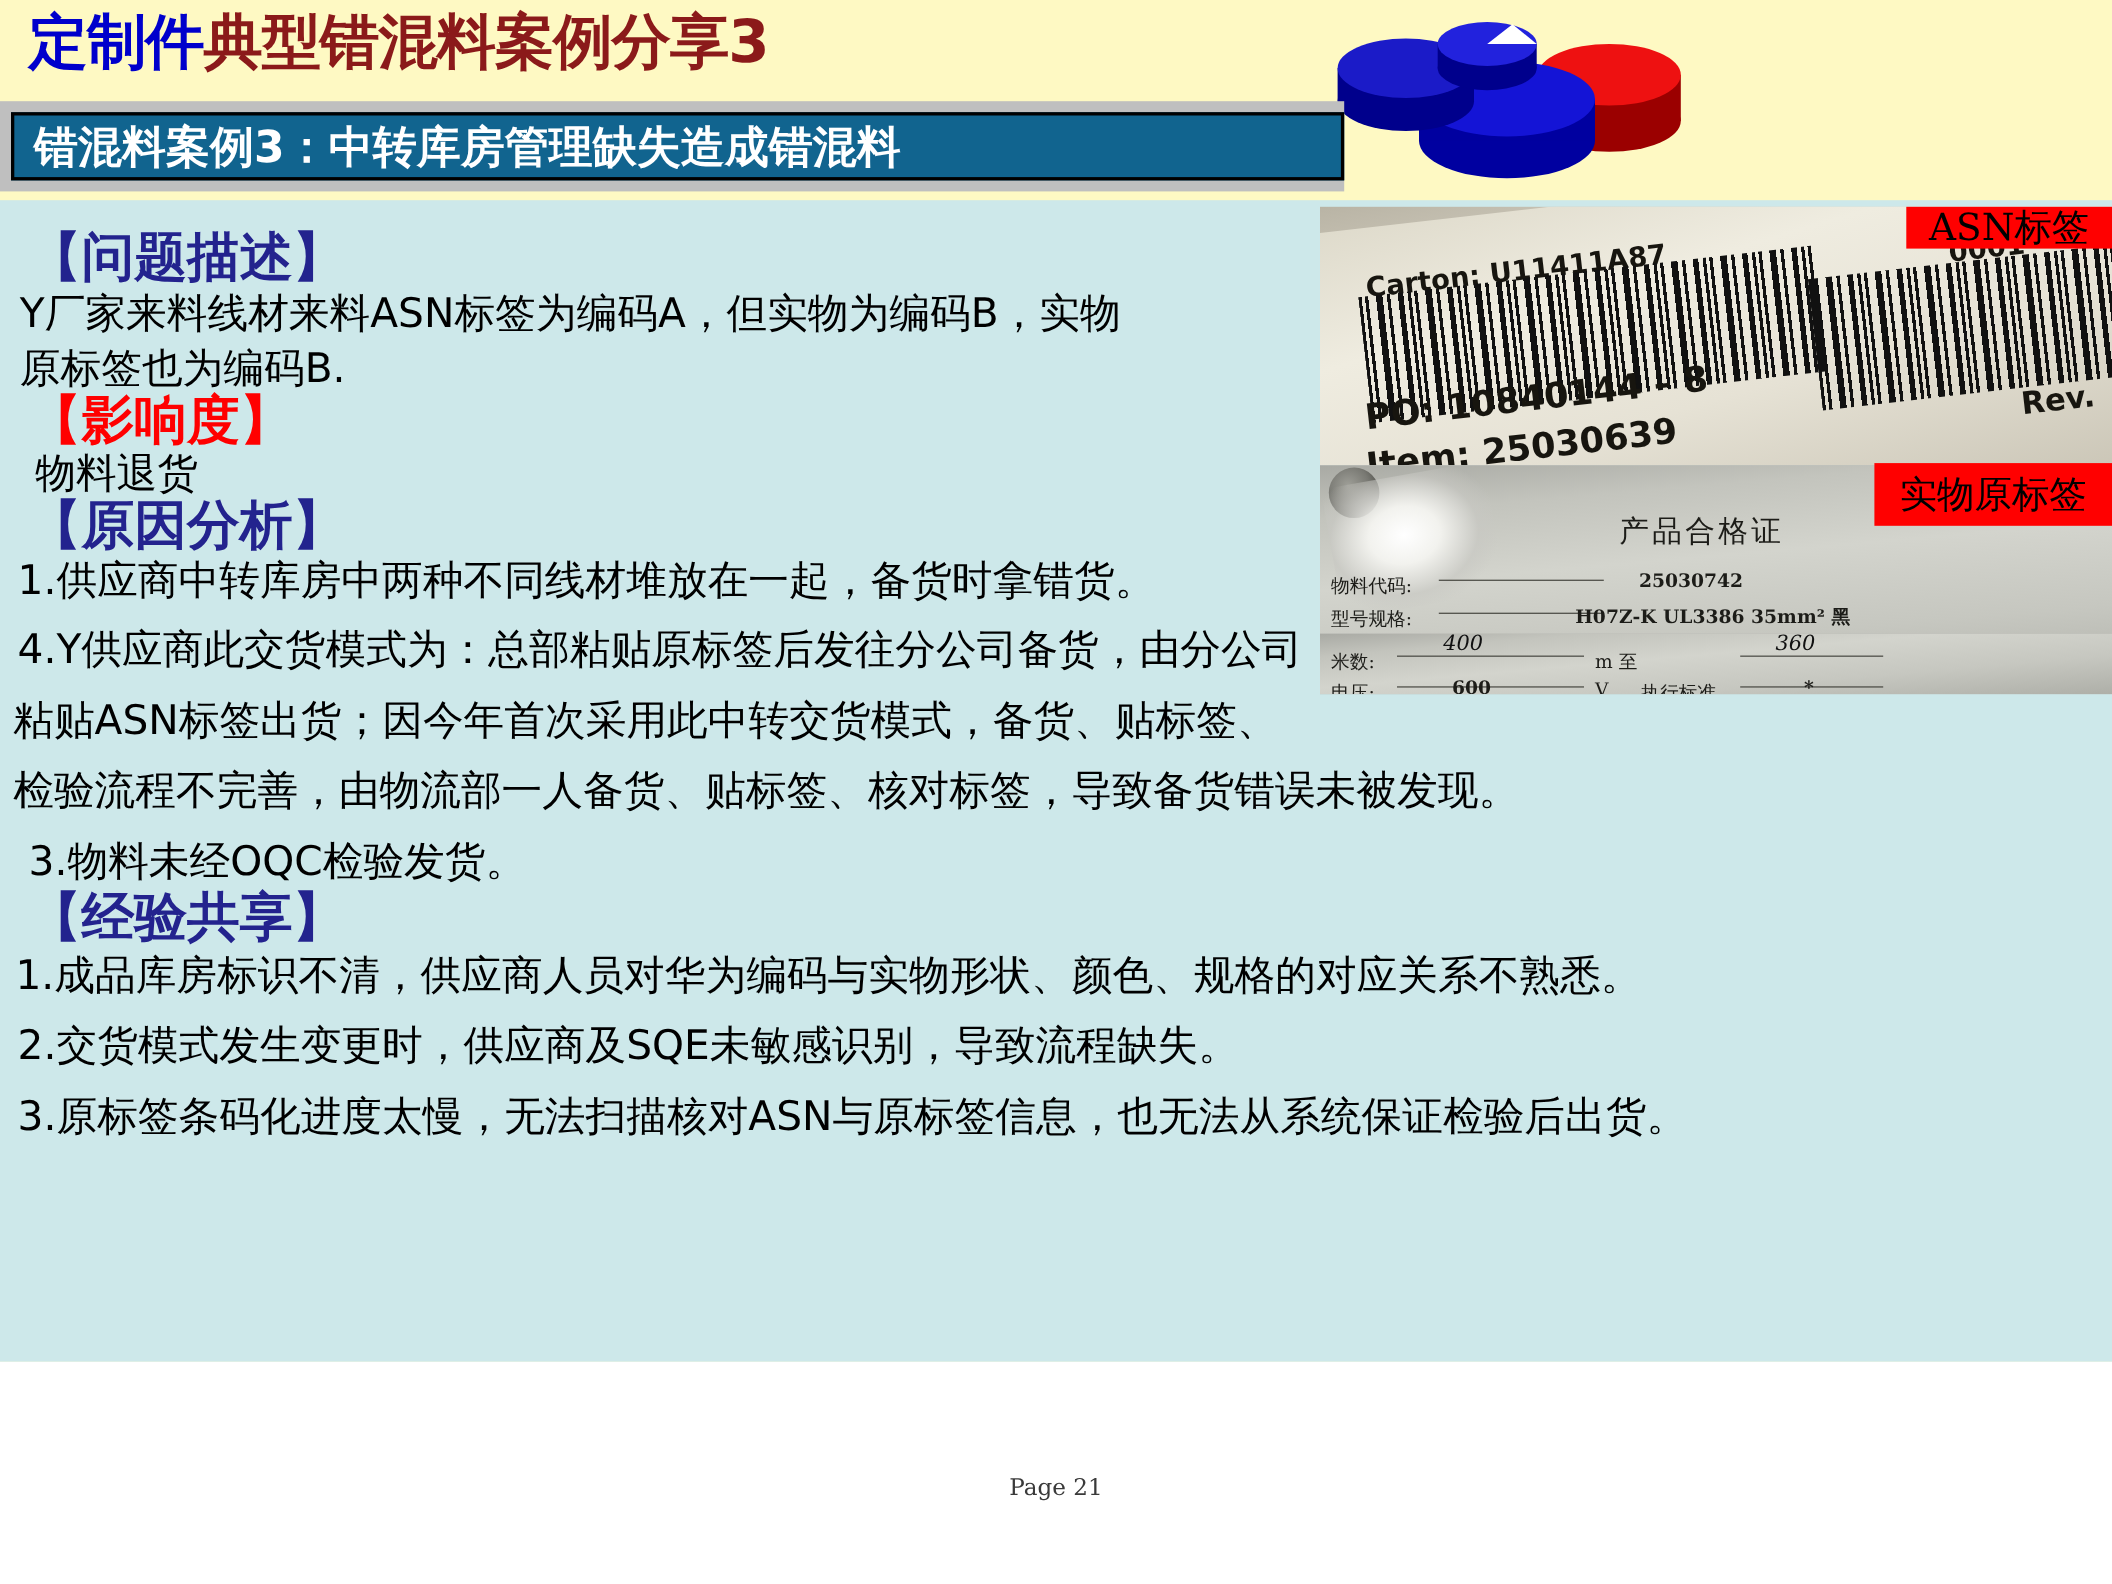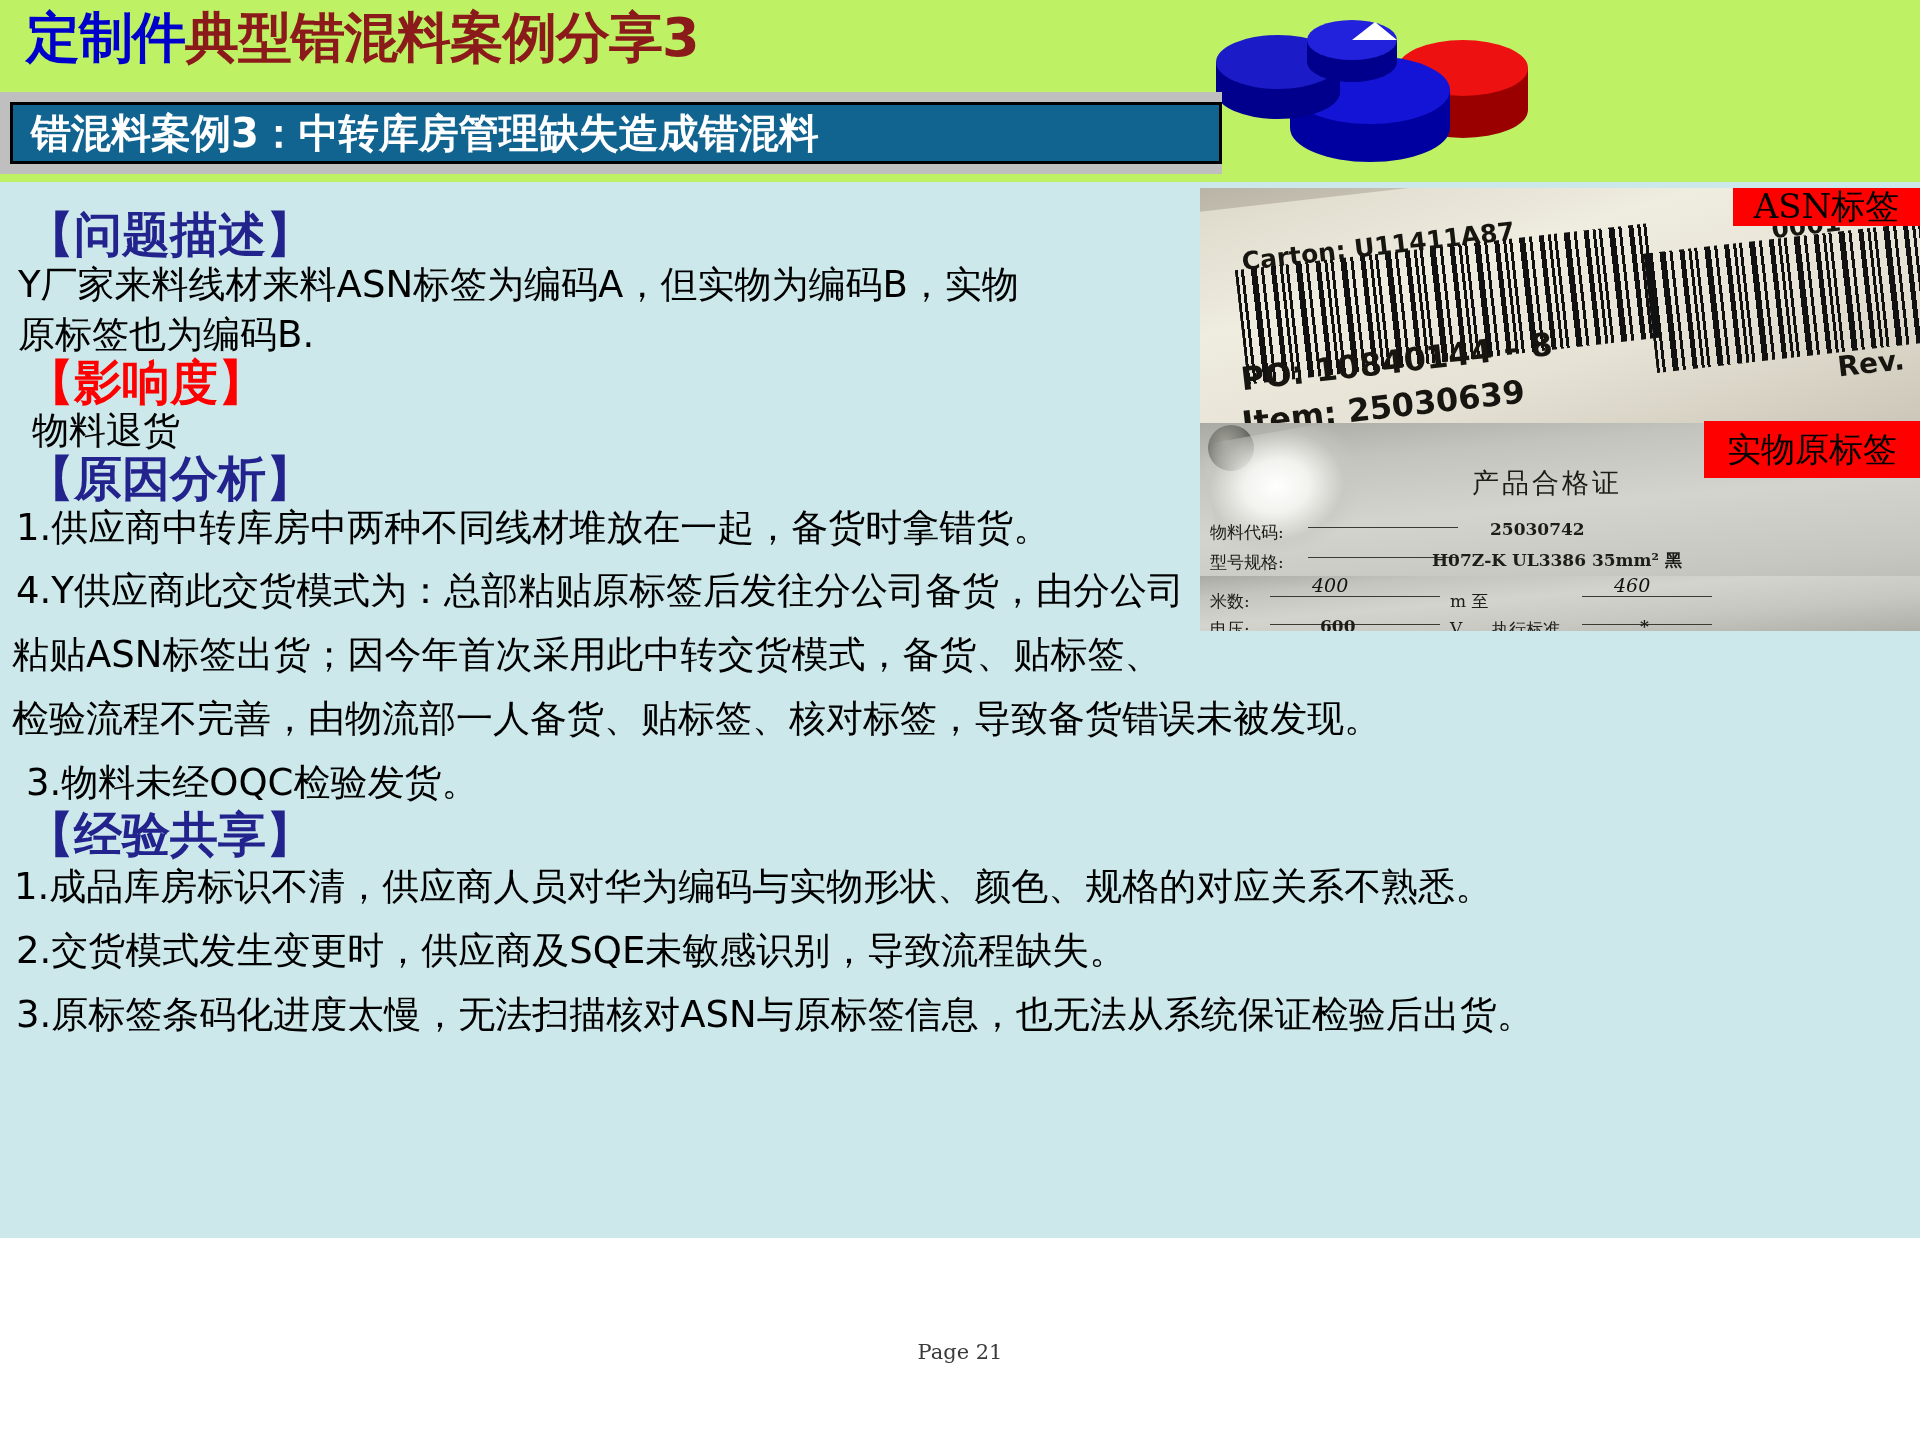--- a/index.html
+++ b/index.html
@@ -2,21 +2,21 @@
 <html><head>
 <meta charset="utf-8">
 <style>
   html,body{margin:0;padding:0;}
   body{
     width:1920px;height:1440px;
     background:#ffffff;
     font-family:"DejaVu Sans","Liberation Sans",sans-serif;
     position:relative;overflow:hidden;
   }
-  .slide{position:absolute;inset:0;background:#bef264;}
+  .slide{position:absolute;inset:0;background:#fef9c3;}
 
   
   .title-row{
     position:absolute;left:26px;top:10px;
     font-size:54px;font-weight:bold;letter-spacing:-1px;
     white-space:nowrap;line-height:1.05;
   }
   .title-blue{color:#0000cc;}
   .title-red{color:#8b1a1a;}
 
@@ -242,21 +242,21 @@
   </div>
   <div class="tag tag-orig">实物原标签</div>
 
   <div class="photo-orig" style="top:576px;height:55px;">
     <div class="orig-bg"></div>
     <div class="of-row of-lbl" style="left:10px;top:2px;">米数:</div>
     <div class="of-rule" style="left:70px;top:20px;width:170px;"></div>
     <div class="of-hand" style="left:112px;top:-2px;">400</div>
     <div class="of-row of-lbl" style="left:250px;top:2px;">m 至</div>
     <div class="of-rule" style="left:382px;top:20px;width:130px;"></div>
-    <div class="of-hand" style="left:414px;top:-2px;">460</div>
+    <div class="of-hand" style="left:414px;top:-2px;">360</div>
 
     <div class="of-row of-lbl" style="left:10px;top:30px;">电压:</div>
     <div class="of-rule" style="left:70px;top:48px;width:170px;"></div>
     <div class="of-row of-val" style="left:120px;top:28px;">600</div>
     <div class="of-row of-lbl" style="left:250px;top:30px;">V</div>
     <div class="of-row of-lbl" style="left:292px;top:30px;">执行标准</div>
     <div class="of-rule" style="left:382px;top:48px;width:130px;"></div>
     <div class="of-row of-val" style="left:440px;top:28px;">*</div>
   </div>
 

